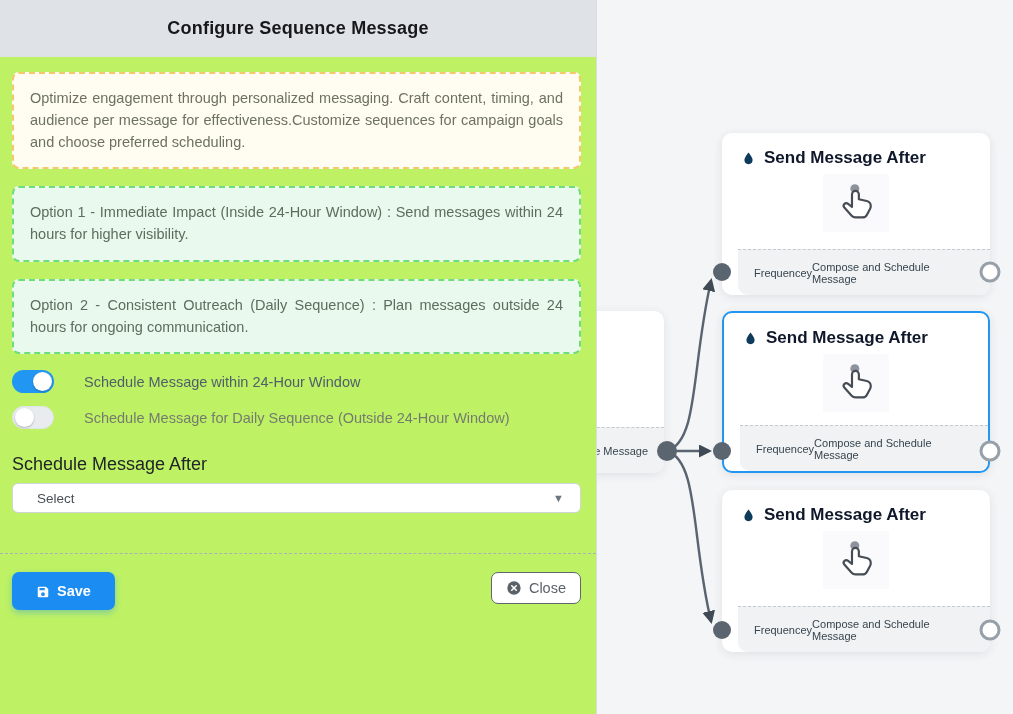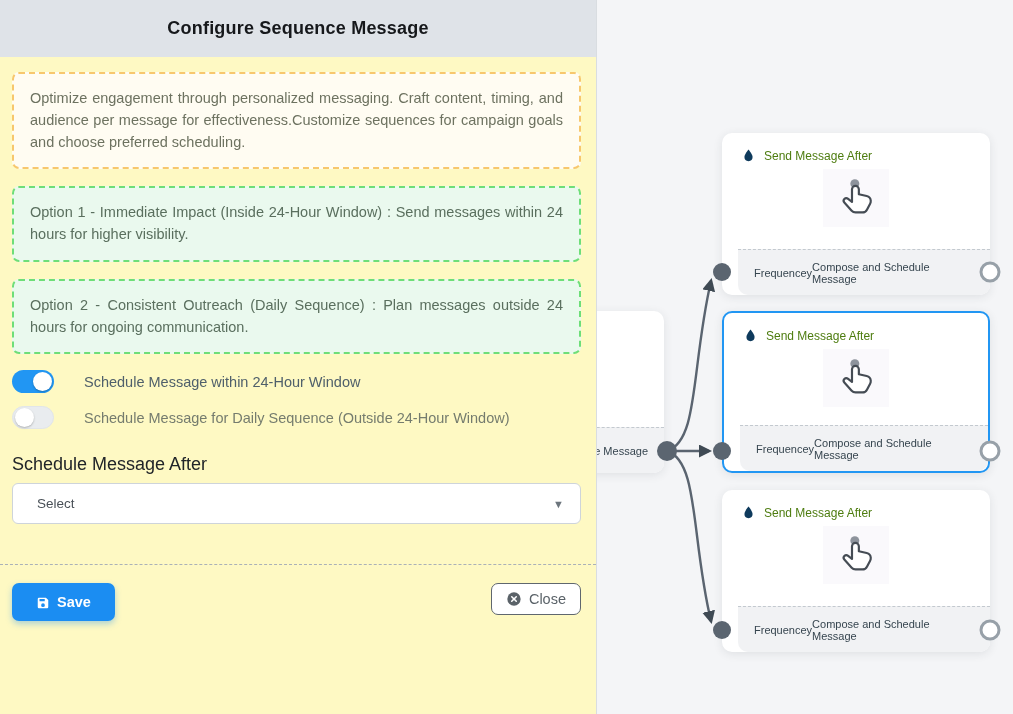--- a/index.html
+++ b/index.html
@@ -1,61 +1,61 @@
 <!DOCTYPE html>
 <html><head>
 <meta charset="utf-8">
 <style>
   * { margin:0; padding:0; box-sizing:border-box; }
   html,body { width:1013px; height:714px; overflow:hidden; background:#fff;
               font-family:"Liberation Sans", sans-serif; }
   .app { display:flex; width:1013px; height:714px; }
 
   
-  .panel { width:596px; height:714px; background:#fef9c3; position:relative; flex:0 0 596px; }
+  .panel { width:596px; height:714px; background:#bef264; position:relative; flex:0 0 596px; }
   .panel-header { height:57px; background:#dfe3e8; display:flex; align-items:center; justify-content:center; }
   .panel-header h1 { font-size:18px; font-weight:bold; color:#16181b; letter-spacing:.2px; }
   .panel-body { padding:15px 15px 0 12px; }
   .note-box { border-radius:7px; padding:14px 16px; font-size:14.5px; line-height:1.5;
               text-align:justify; }
   .note-warning { border:2px dashed #f7c76d; background:#fffcf2; color:#6d7260; }
   .note-success { border:2px dashed #6ede78; background:#eaf9ee; color:#5a6f5e; margin-top:17px; }
   .toggles { margin-top:16px; }
   .toggle-row { display:flex; align-items:center; margin-bottom:13px; }
   .switch { width:42px; height:23px; border-radius:12px; position:relative; flex:0 0 42px; cursor:pointer; }
   .switch .knob { width:19px; height:19px; border-radius:50%; background:#fff; position:absolute; top:2px;
                   box-shadow:0 1px 2px rgba(0,0,0,.25); }
   .switch.on { background:#2196f3; }
   .switch.on .knob { right:2px; }
   .switch.off { background:#e9ecef; border:1px solid #e1e5e9; }
   .switch.off .knob { left:2px; top:1px; }
   .toggle-label { margin-left:30px; font-size:14.5px; color:#50606b; }
   .toggle-label.muted { color:#757c6e; }
   .select-label { margin-top:25px; font-size:18px; color:#212529; }
-  .select-box { margin-top:8px; height:41px; border:1px solid #ced4da; border-radius:6px;
+  .select-box { margin-top:8px; height:30px; border:1px solid #ced4da; border-radius:6px;
                 display:flex; align-items:center; justify-content:space-between;
                 padding:0 16px 0 24px; background:#fff; cursor:pointer; }
   .select-value { font-size:13.5px; color:#495057; }
   .caret { font-size:11px; color:#6c757d; }
   .dashed-sep { border-top:1px dashed #aab1b8; margin-top:40px; }
   .panel-footer { display:flex; justify-content:space-between; align-items:flex-start; padding:18px 15px 0 12px; }
   .btn { display:inline-flex; align-items:flex-end; gap:7px; border-radius:7px; cursor:pointer;
          font-size:14.5px; }
   .btn-save { background:#1b8df2; color:#fff; font-weight:bold; padding:11px 24px; border:none;
               box-shadow:0 3px 6px rgba(27,141,242,.35); }
   .btn-close { background:#fff; color:#5a6268; border:1px solid #5f676e; padding:7px 14px; }
 
   
   .canvas { position:relative; width:417px; height:714px; background:#f4f5f7;
             border-left:1px solid #d9dde1; overflow:hidden; }
   .node { position:absolute; width:268px; height:162px; background:#fff; border-radius:10px;
           box-shadow:0 2px 10px rgba(40,50,60,.10); cursor:pointer; }
   .node.selected { border:2px solid #2196f3; }
   .node-title-row { display:flex; align-items:center; gap:8px; padding:15px 0 0 19px; }
-  .node-title { font-size:12px; font-weight:normal; color:#4d7c0f; }
+  .node-title { font-size:17px; font-weight:bold; color:#0f172a; }
   .node-body { display:flex; justify-content:center; margin-top:6px; }
   .hand-box { width:66px; height:58px; background:#faf9fc; display:flex; align-items:center; justify-content:center; }
   .node-footer { position:absolute; left:16px; right:0; bottom:0; height:46px; background:#f1f2f4;
                  border-top:1px dashed #c3c9cf; border-radius:0 0 10px 10px;
                  display:flex; align-items:center; justify-content:space-between;
                  padding:0 16px; }
   .port-label { font-size:11px; color:#36454f; }
   .node-partial { position:absolute; left:-41px; top:311px; width:108px; height:162px;
                   background:#fff; border-radius:10px; box-shadow:0 2px 10px rgba(40,50,60,.10); }
   .node-partial .node-footer { justify-content:flex-end; padding-right:16px; }

